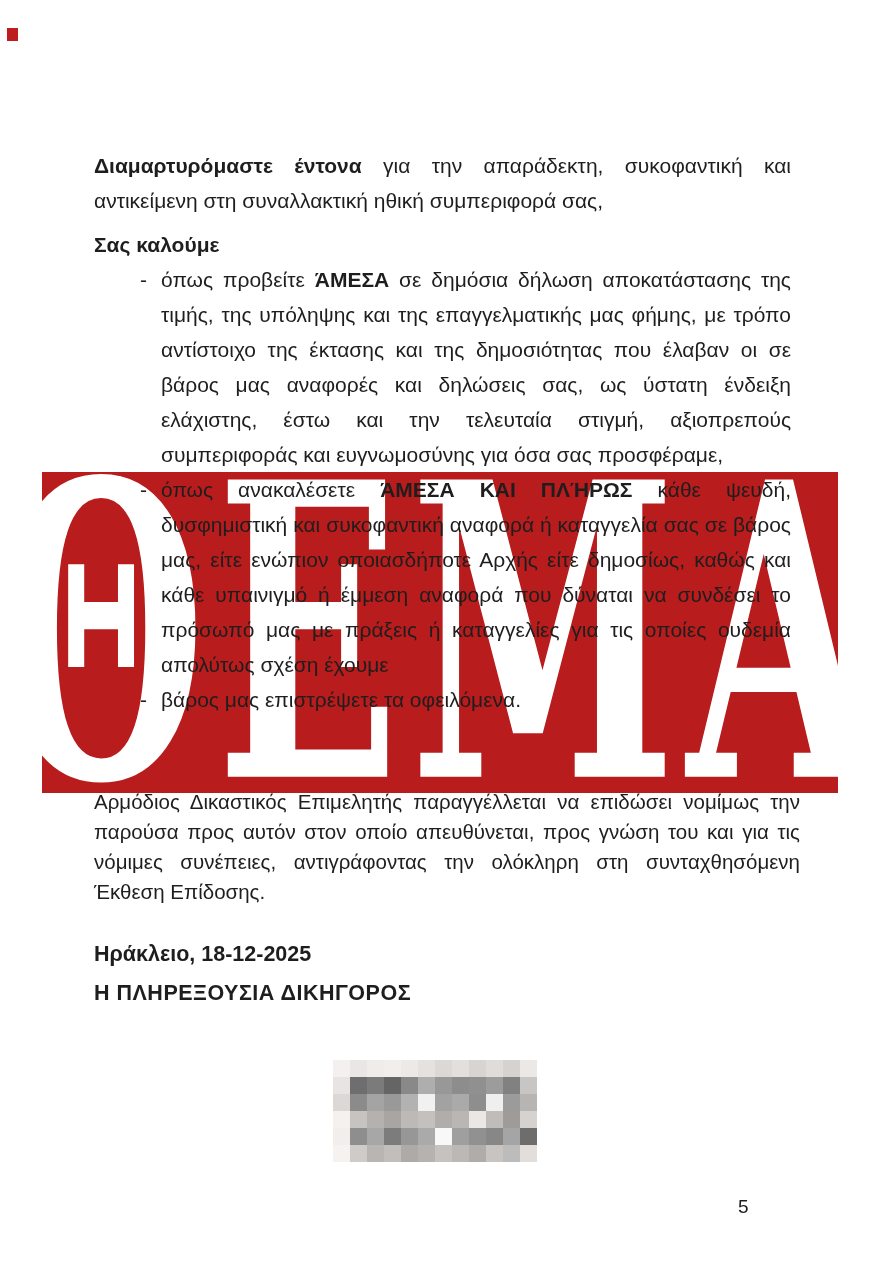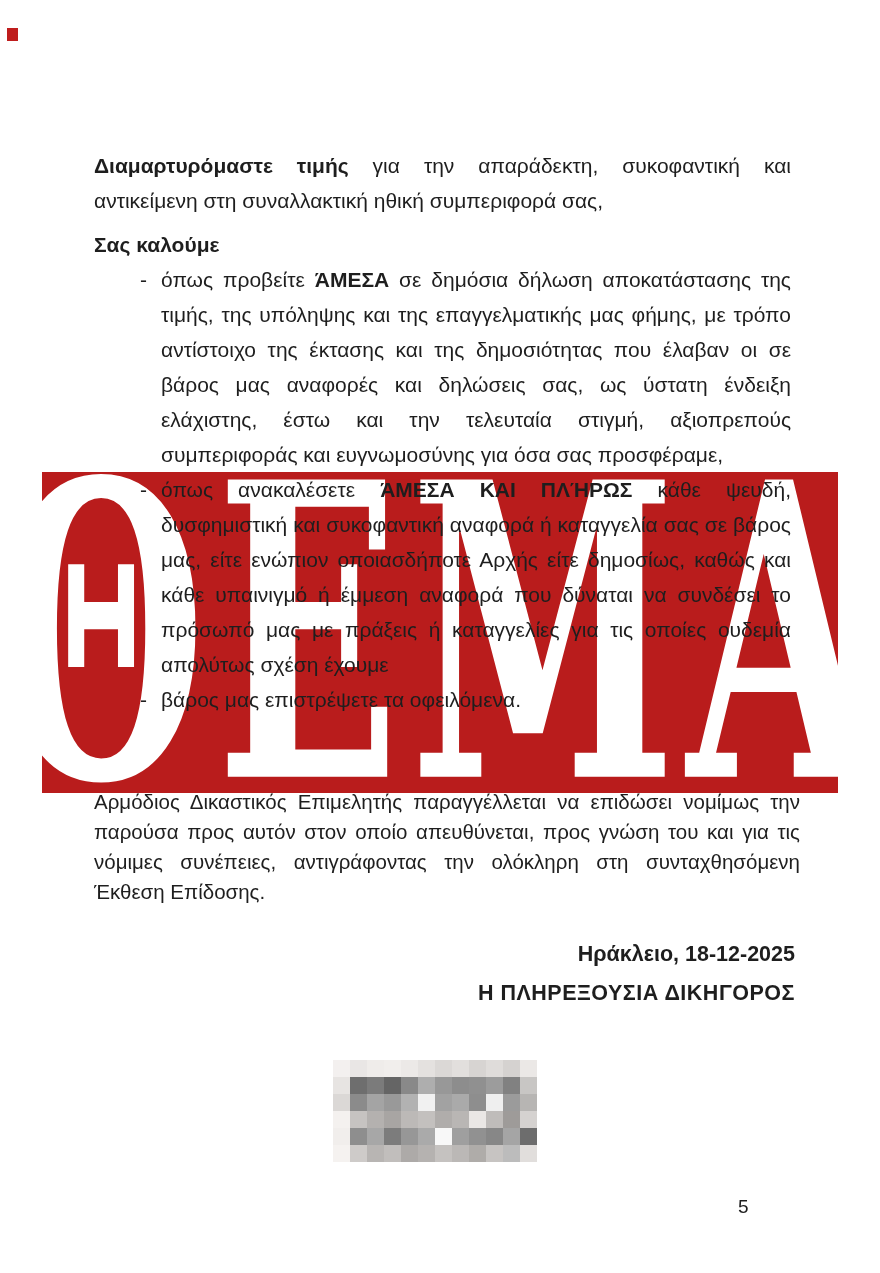--- a/index.html
+++ b/index.html
@@ -48,21 +48,21 @@
   .demand-item{display:flex;margin:0;}
   .bullet-dash{width:21px;flex:0 0 21px;}
   .demand-text{flex:1;text-align:justify;}
   .service-para{
     left:94px;top:766px;width:706px;
     font-size:20.5px;line-height:30px;
     text-align:justify;
   }
   .closing{
     left:94px;top:942px;width:701px;
-    text-align:right;
+    text-align:left;
   }
   .date-line{
     font-size:21.5px;font-weight:bold;margin:0 0 14px 0;
   }
   .signatory-title{
     font-size:21.5px;font-weight:bold;letter-spacing:0.5px;margin:0;
   }
   .redaction{
     left:333px;top:1060px;
     display:grid;
@@ -76,21 +76,21 @@
 <body>
 
 <div class="page">
 
   <div class="corner-mark" style="background: rgb(191, 29, 29);"></div>
 
   <div class="watermark-band" style="background: #b91c1c;">
     <div class="watermark-text" style="color: rgb(255, 255, 255);">ΘΕΜΑ</div>
   </div>
 
-  <p class="layer para1"><span class="bold">Διαμαρτυρόμαστε τιμής</span><span> για την απαράδεκτη, συκοφαντική και αντικείμενη στη συναλλακτική ηθική συμπεριφορά σας,</span></p>
+  <p class="layer para1"><span class="bold">Διαμαρτυρόμαστε έντονα</span><span> για την απαράδεκτη, συκοφαντική και αντικείμενη στη συναλλακτική ηθική συμπεριφορά σας,</span></p>
 
   <div class="layer call-heading">Σας καλούμε</div>
 
   <div class="layer demands">
 
     <div class="demand-item">
       <span class="bullet-dash">-</span>
       <span class="demand-text"><span>όπως προβείτε </span><span class="bold">ΆΜΕΣΑ</span><span> σε δημόσια δήλωση αποκατάστασης της τιμής, της υπόληψης και της επαγγελματικής μας φήμης, με τρόπο αντίστοιχο της έκτασης και της δημοσιότητας που έλαβαν οι σε βάρος μας αναφορές και δηλώσεις σας, ως ύστατη ένδειξη ελάχιστης, έστω και την τελευταία στιγμή, αξιοπρεπούς συμπεριφοράς και ευγνωμοσύνης για όσα σας προσφέραμε,</span></span>
     </div>
 

